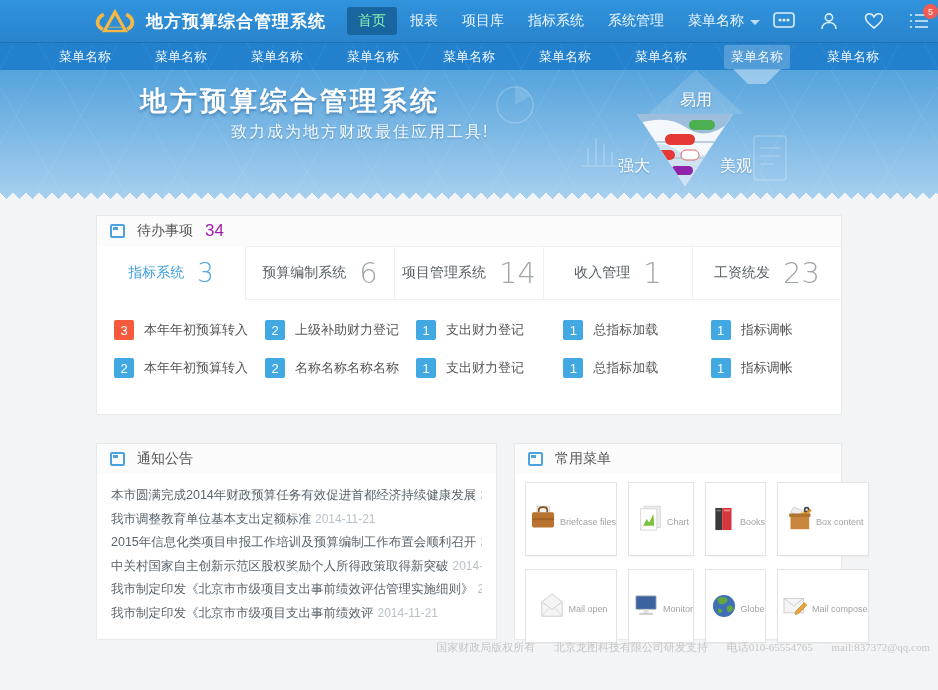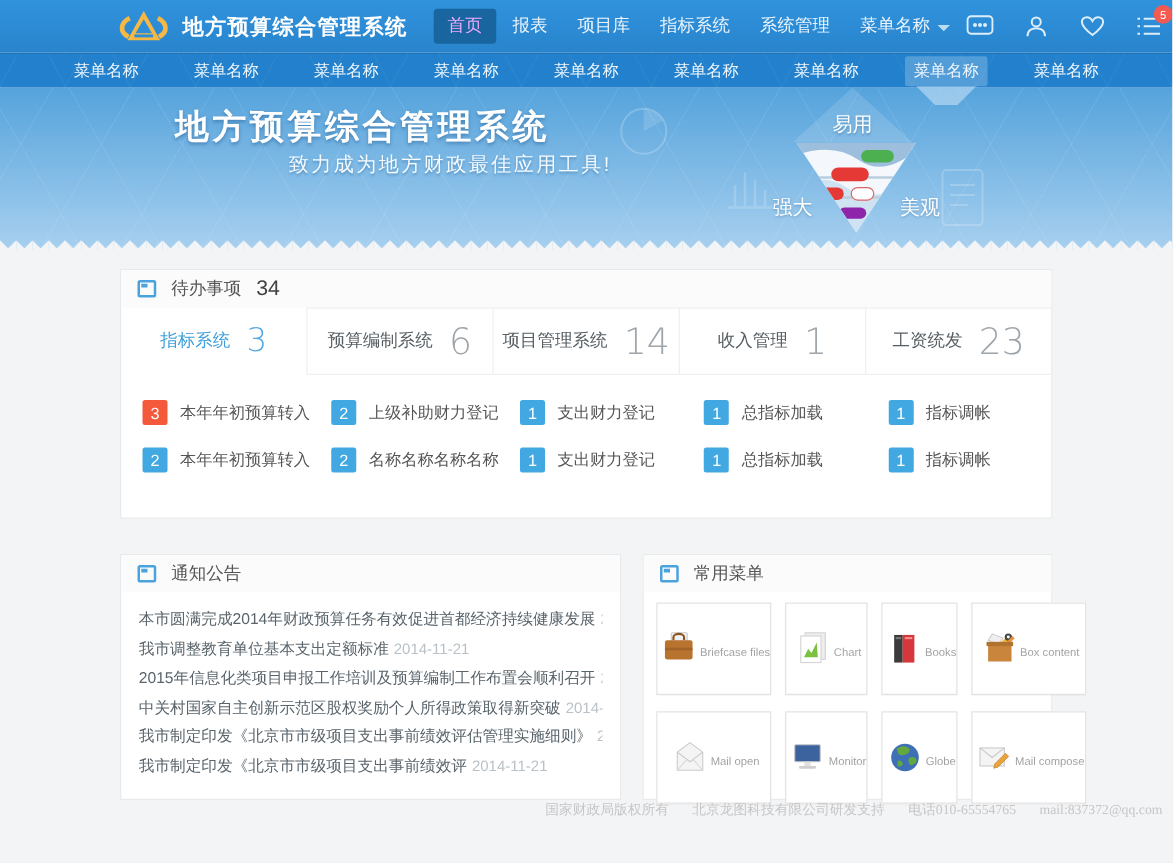--- a/index.html
+++ b/index.html
@@ -5,21 +5,21 @@
   * { margin:0; padding:0; box-sizing:border-box; }
   body { font-family:"Liberation Sans","DejaVu Sans",sans-serif; background:#e9ebee; }
   .page { width:938px; height:690px; position:relative; overflow:hidden; background:#f3f4f6; }
 
   
   .topnav { height:42px; background:linear-gradient(#3093dc,#2884cd); display:flex; align-items:center; padding:0 44px 0 94px; position:relative; z-index:4; }
   .logo { width:42px; height:30px; margin-right:10px; flex:0 0 auto; }
   .topnav-title { color:#fff; font-size:17px; font-weight:bold; letter-spacing:1px; white-space:nowrap; }
   .topnav-menu { display:flex; align-items:center; margin-left:20px; }
   .topnav-item { color:#eaf4fd; font-size:14px; padding:5px 11px; margin:0 1px; border-radius:3px; cursor:pointer; white-space:nowrap; display:flex; align-items:center; }
-  .topnav-item.active { background:#19659f; color:#f0abfc;align-items:flex-end; }
+  .topnav-item.active { background:#19659f; color:#86efac;align-items:flex-end; }
   .chev { width:0; height:0; border-left:5px solid transparent; border-right:5px solid transparent; border-top:5px solid #bcdcf4; margin-left:6px; margin-top:2px; }
   .topnav-icons { margin-left:auto; display:flex; align-items:center; gap:21px; }
   .tico { position:relative; width:24px; height:24px; display:flex; align-items:center; justify-content:center; cursor:pointer; }
   .tico svg { stroke:#ddeefb; fill:none; stroke-width:1.6; }
   .badge-dot { position:absolute; top:-5px; right:-7px; min-width:15px; height:15px; border-radius:8px; background:#f35b52; color:#fff; font-size:9px; display:flex; align-items:center; justify-content:center; padding:0 3px; }
 
   
   .subnav { height:28px; background:#2280cc; border-top:1px solid rgba(0,0,0,.12); display:flex; justify-content:center; align-items:center; gap:30px; position:relative; z-index:3;
     background-image:repeating-linear-gradient(62deg,rgba(255,255,255,.05) 0 1px,transparent 1px 46px),repeating-linear-gradient(-62deg,rgba(255,255,255,.05) 0 1px,transparent 1px 46px); }
   .subnav-item { color:#eef6fd; font-size:13px; cursor:pointer; position:relative; padding:3px 7px; border-radius:2px; white-space:nowrap; }
@@ -29,34 +29,34 @@
   
   .hero { height:130px; position:relative; z-index:1; background:linear-gradient(#55a3dc,#a8d0ef);
     background-image:repeating-linear-gradient(60deg,rgba(255,255,255,.07) 0 1px,transparent 1px 56px),repeating-linear-gradient(-60deg,rgba(255,255,255,.07) 0 1px,transparent 1px 56px),linear-gradient(#55a3dc,#a8d0ef); }
   .hero-title { position:absolute; left:140px; top:13px; color:#fff; font-size:27px; font-weight:bold; letter-spacing:3px; text-shadow:0 2px 3px rgba(27,84,138,.5); }
   .hero-sub { position:absolute; left:231px; top:52px; color:#f6fbff; font-size:16px; letter-spacing:2px; text-shadow:0 1px 2px rgba(27,84,138,.4); }
   .hero-deco { position:absolute; opacity:.35; }
   .saw { position:absolute; left:0; right:0; bottom:-1px; height:10px;
     background-image:linear-gradient(-45deg,#f3f4f6 6px,transparent 0),linear-gradient(45deg,#f3f4f6 6px,transparent 0);
     background-position:left bottom; background-repeat:repeat-x; background-size:13px 13px; }
   .pyr { position:absolute; left:610px; top:0; width:150px; height:126px; }
-  .pyr-top { position:absolute; left:24px; top:0; width:96px; height:44px; clip-path:polygon(50% 0,100% 100%,0 100%); background:rgba(255,255,255,.13); display:flex; align-items:flex-end; justify-content:center; }
+  .pyr-top { position:absolute; left:38px; top:0; width:96px; height:44px; clip-path:polygon(50% 0,100% 100%,0 100%); background:rgba(255,255,255,.13); display:flex; align-items:flex-end; justify-content:center; }
   .pyr-top span { color:#fff; font-size:16px; padding-bottom:3px; text-shadow:0 1px 2px rgba(27,84,138,.4); }
   .pyr-img { position:absolute; left:27px; top:44px; width:96px; height:72px; clip-path:polygon(0 0,100% 0,50% 100%); }
   .pyr-label { position:absolute; top:86px; color:#fff; font-size:16px; text-shadow:0 1px 2px rgba(27,84,138,.4); }
   .pyr-label.l { left:8px; } .pyr-label.r { right:8px; }
 
   
   .main { position:absolute; left:96px; top:215px; width:746px; }
   .card { background:#fff; border:1px solid #e7e9ea; }
   .card-head { height:30px; display:flex; align-items:center; padding:0 13px; background:#fbfbfb; }
   .head-ico { width:15px; height:14px; border:2px solid #4aa3de; border-radius:2px; position:relative; }
   .head-ico::before { content:""; position:absolute; left:1px; top:1px; width:5px; height:3px; background:#4aa3de; }
   .card-title { font-size:14px; color:#555; margin-left:12px; }
-  .card-count { font-size:17px; color:#404040; margin-left:12px; }
+  .card-count { font-size:17px; color:#a21caf; margin-left:12px; }
 
   
   .todo-card { height:200px; }
   .tabs { display:flex; height:54px; }
   .tab { flex:1; display:flex; align-items:center; justify-content:center; border-top:1px solid #f0f0f0; border-bottom:1px solid #f0f0f0; cursor:pointer; }
   .tab + .tab { border-left:1px solid #f0f0f0;justify-content:center; }
   .tab.active { border-top-color:transparent; border-bottom-color:transparent; }
   .tab-label { font-size:14px; color:#565e63; }
   .tab.active .tab-label { color:#3f9edb; }
   .tab-num { font-size:29px; font-weight:300; color:#9fa6ab; margin-left:13px; font-family:"DejaVu Sans",sans-serif; }

